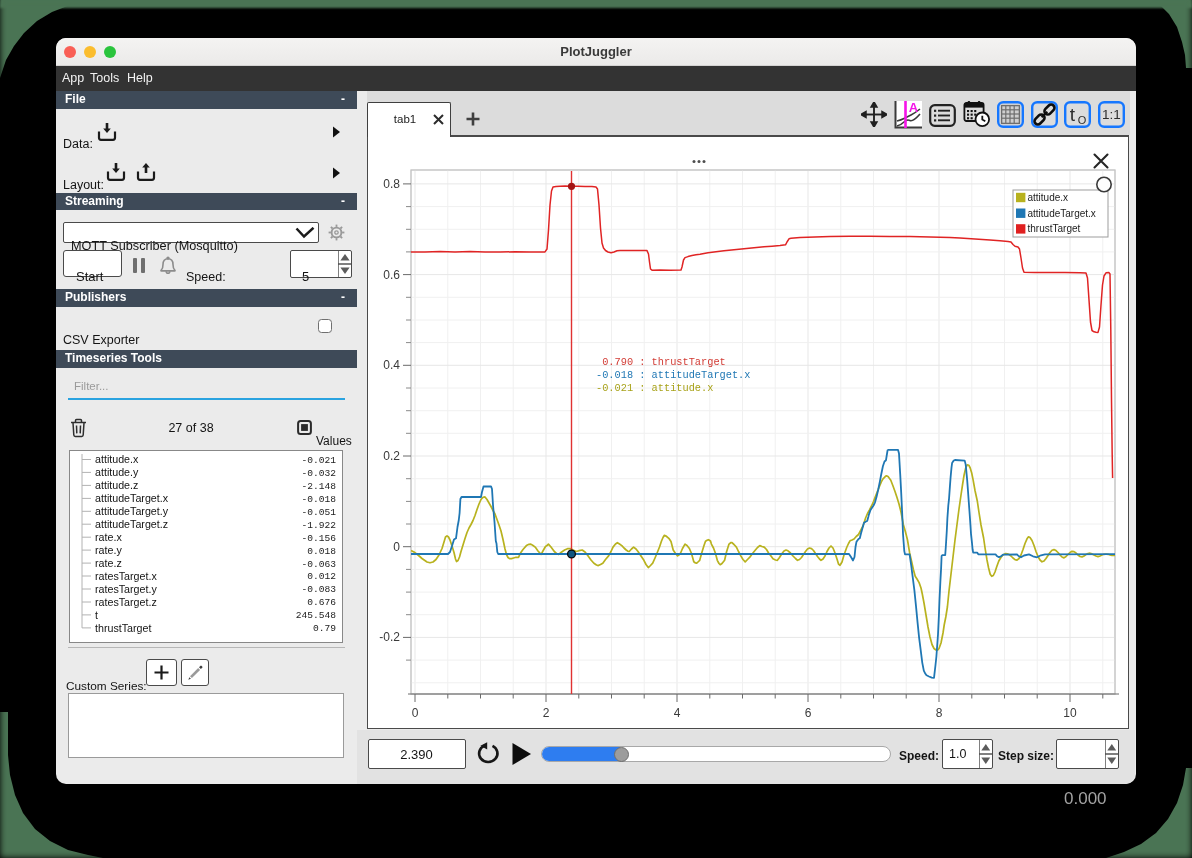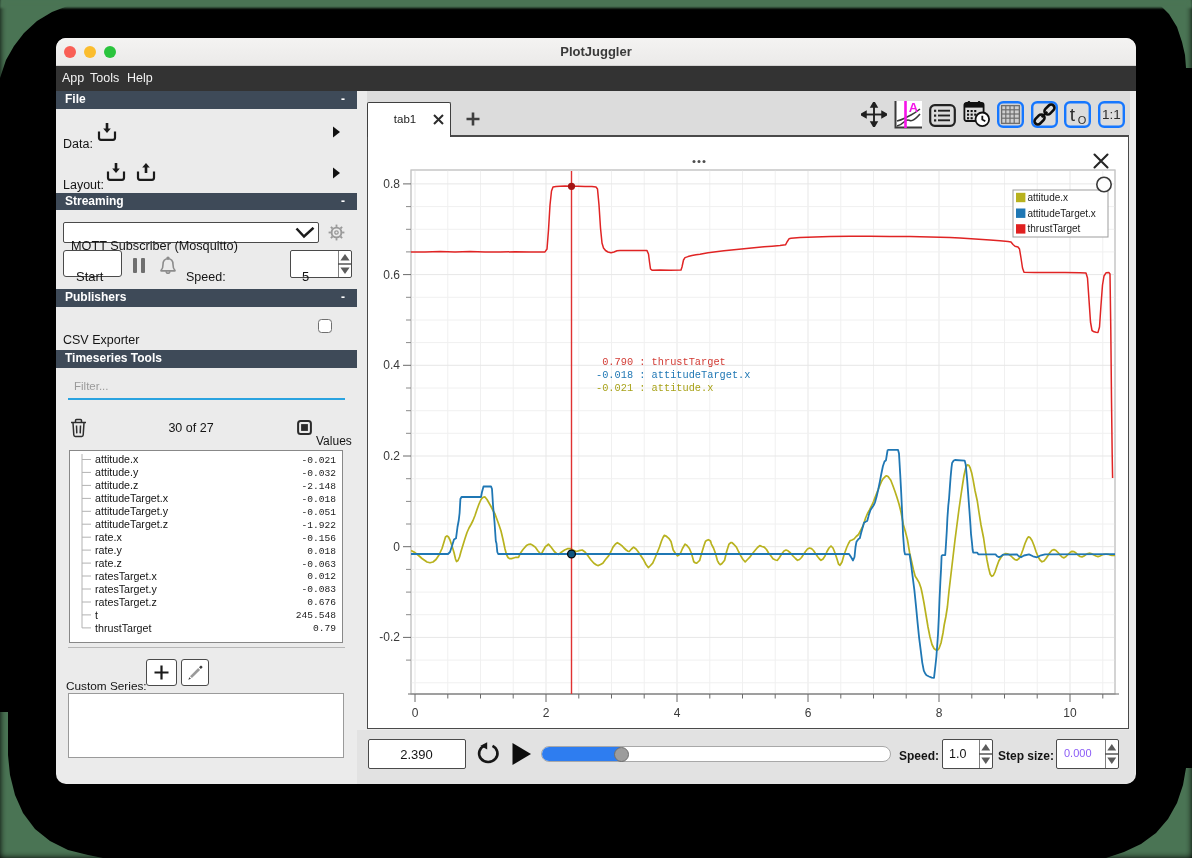--- a/index.html
+++ b/index.html
@@ -109,21 +109,21 @@
 <div class="a" style="left:74px;top:380px;font-size:11.5px;color:#9a9a9a">Filter...</div>
 <div class="a" style="left:68px;top:397.5px;width:277px;height:2.2px;background:#2aa3e0"></div>
 <svg class="a" style="left:69px;top:418px" width="19" height="20" viewBox="0 0 19 20">
 <g stroke="#2e2e2e" fill="none" stroke-width="1.5">
 <path d="M2 4.5 H17"></path>
 <path d="M6.5 4.2 V2.6 Q6.5 1.6 7.5 1.6 H11.5 Q12.5 1.6 12.5 2.6 V4.2"></path>
 <path d="M4 4.8 L4.8 17 Q4.9 18.4 6.3 18.4 H12.7 Q14.1 18.4 14.2 17 L15 4.8"></path>
 <path d="M7.5 7.5 L7.8 15.4 M11.5 7.5 L11.2 15.4"></path>
 </g>
   </svg>
-<div class="a" style="left:56px;top:421px;width:270px;text-align:center;font-size:12.5px;color:#141414">30 of 27</div>
+<div class="a" style="left:56px;top:421px;width:270px;text-align:center;font-size:12.5px;color:#141414">27 of 38</div>
 <svg class="a" style="left:297px;top:420px" width="15" height="15" viewBox="0 0 15 15">
     <rect x="1.1" y="1.1" width="12.8" height="12.8" rx="2.5" stroke="#2b2b2b" stroke-width="2" fill="none"></rect>
     <rect x="4.1" y="4.1" width="6.8" height="6.8" fill="#2b2b2b"></rect>
   </svg>
 <div class="lbl" style="left:316px;top:421px;font-size:12px">Values</div>
 <div class="a" style="left:69px;top:450px;width:274px;height:193px;background:#fff;border:1px solid #888"></div>
 <svg class="a" style="left:69px;top:450px" width="274" height="193" viewBox="0 0 274 193">
 <line x1="13" y1="4" x2="13" y2="177.9" stroke="#b2b2b2" stroke-width="1"></line>
 <line x1="13" y1="9.5" x2="22" y2="9.5" stroke="#b2b2b2" stroke-width="1"></line>
 <text x="26" y="13.2" font-size="10.7" fill="#141414" font-family="Liberation Sans, sans-serif">attitude.x</text>
@@ -426,18 +426,18 @@
 <div class="whitebox" style="left:942px;top:739px;width:51px;height:29.5px"></div>
 <div class="a" style="left:949px;top:747px;font-size:12.5px;color:#141414">1.0</div>
 <svg class="a" style="left:979px;top:739.8px" width="13.5" height="28" viewBox="0 0 13.5 28">
 <line x1="0" y1="0" x2="0" y2="28" stroke="#4a4a4a" stroke-width="1.4"></line>
 <line x1="0" y1="14.0" x2="13.5" y2="14.0" stroke="#4a4a4a" stroke-width="1.4"></line>
 <path d="M6.8 3.9 L2.3 10.6 H11.2 Z" fill="#5c5c5c"></path>
 <path d="M6.8 24.1 L2.3 17.4 H11.2 Z" fill="#5c5c5c"></path>
 </svg>
 <div class="a" style="left:998px;top:748.5px;font-size:12px;font-weight:bold;color:#141414">Step size:</div>
 <div class="whitebox" style="left:1056px;top:739px;width:63px;height:29.5px"></div>
-<div class="a" style="left:1064px;top:747px;font-size:11px;color:#8b5cf6">0.000</div>
+<div class="a" style="left:1064px;top:789px;font-size:17px;color:#a3a3a3">0.000</div>
 <svg class="a" style="left:1105px;top:739.8px" width="13.5" height="28" viewBox="0 0 13.5 28">
 <line x1="0" y1="0" x2="0" y2="28" stroke="#4a4a4a" stroke-width="1.4"></line>
 <line x1="0" y1="14.0" x2="13.5" y2="14.0" stroke="#4a4a4a" stroke-width="1.4"></line>
 <path d="M6.8 3.9 L2.3 10.6 H11.2 Z" fill="#5c5c5c"></path>
 <path d="M6.8 24.1 L2.3 17.4 H11.2 Z" fill="#5c5c5c"></path>
 </svg>
 </body></html>

